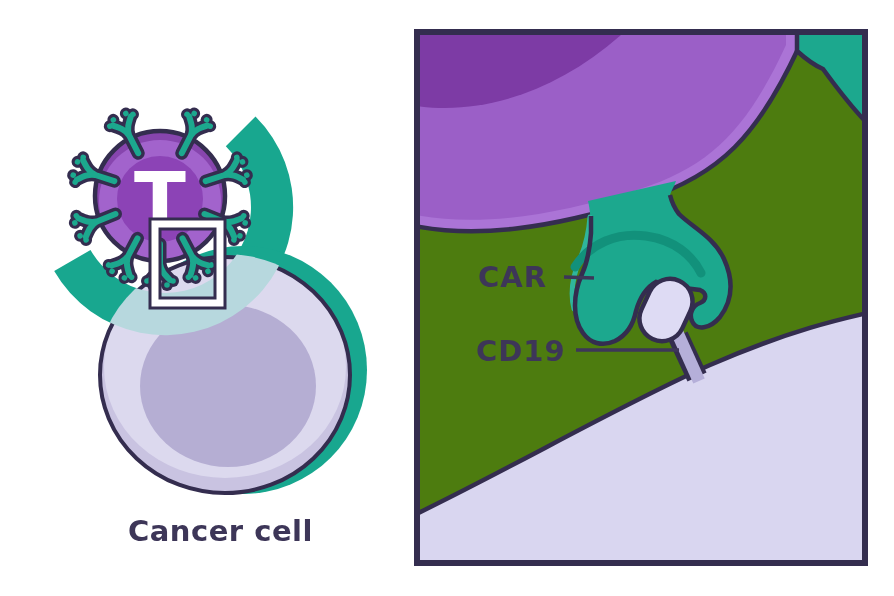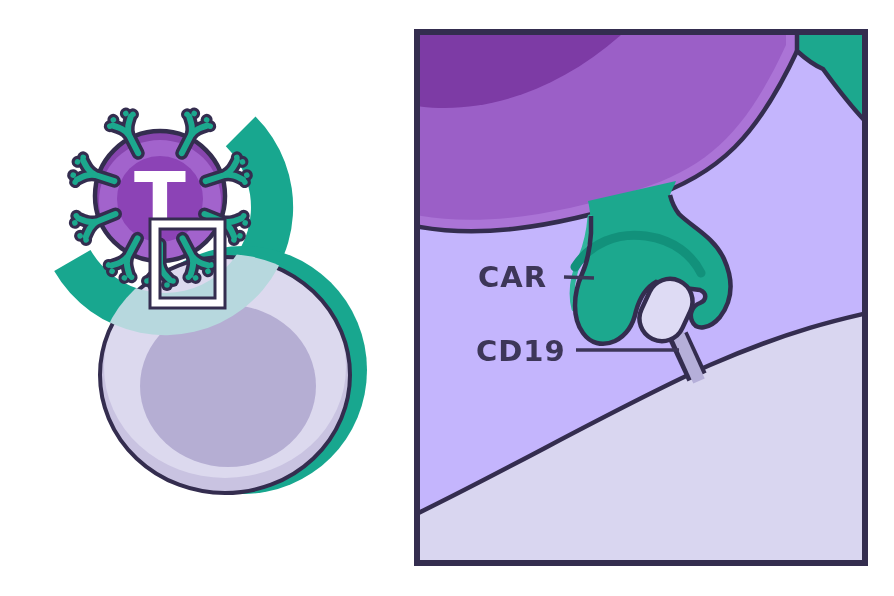--- a/index.html
+++ b/index.html
@@ -3,21 +3,21 @@
 <meta charset="utf-8">
 <style>
   html,body{margin:0;padding:0;background:#ffffff;}
   .stage{position:relative;width:894px;height:596px;background:#ffffff;overflow:hidden;
          font-family:"DejaVu Sans",sans-serif;}
   .lbl{position:absolute;font-weight:700;font-size:29px;color:#3d3658;letter-spacing:.5px;white-space:nowrap;}
   .lbl-cart{left:60px;top:54px;}
   .lbl-cancer{left:128px;top:514px;}
   .left-svg{position:absolute;left:0;top:0;}
   .detail-panel{position:absolute;left:414px;top:29px;width:454px;height:537px;
-        box-sizing:border-box;border:6px solid #342d4f;background:#c4b5fd;overflow:hidden;}
+        box-sizing:border-box;border:6px solid #342d4f;background:#4d7c0f;overflow:hidden;}
   .detail-panel svg{display:block;}
   .svglbl{font-family:"DejaVu Sans",sans-serif;font-weight:700;font-size:29px;fill:#3d3658;letter-spacing:1px;}
   .tletter{font-family:"DejaVu Sans",sans-serif;font-weight:700;font-size:76px;fill:#ffffff;}
 </style>
 </head>
 <body>
 
 <div class="stage">
 
   <svg class="left-svg" width="410" height="596" viewBox="0 0 410 596">
@@ -70,20 +70,21 @@
       </g>
       <text class="tletter" x="160" y="227" text-anchor="middle">T</text>
     </g>
 
     <g>
       <rect x="155" y="224" width="65" height="79" fill="none" stroke="#342d4f" stroke-width="13"></rect>
       <rect x="155" y="224" width="65" height="79" fill="none" stroke="#ffffff" stroke-width="7"></rect>
     </g>
   </svg>
 
+  <div class="lbl lbl-cancer">Cancer cell</div>
 
   <div class="detail-panel">
     <svg width="442" height="525" viewBox="0 0 442 525">
 
       <path d="M-10,482 C90,434 200,370 290,330 C370,295 425,283 452,277 L452,535 L-10,535 Z" fill="#d9d6f0" stroke="#342d4f" stroke-width="4.5"></path>
 
       <g>
         <path d="M-10,190 C55,204 130,194 225,164 C300,140 338,100 378,14 L378,-10 L-10,-10 Z" fill="#ab74d6"></path>
         <path d="M-10,179 C53,192 128,183 220,154 C292,131 328,92 366,10 L366,-10 L-10,-10 Z" fill="#9b5fc7"></path>
         <path d="M-10,70 C60,82 140,58 212,-10 L-10,-10 Z" fill="#7d3ba5"></path>

